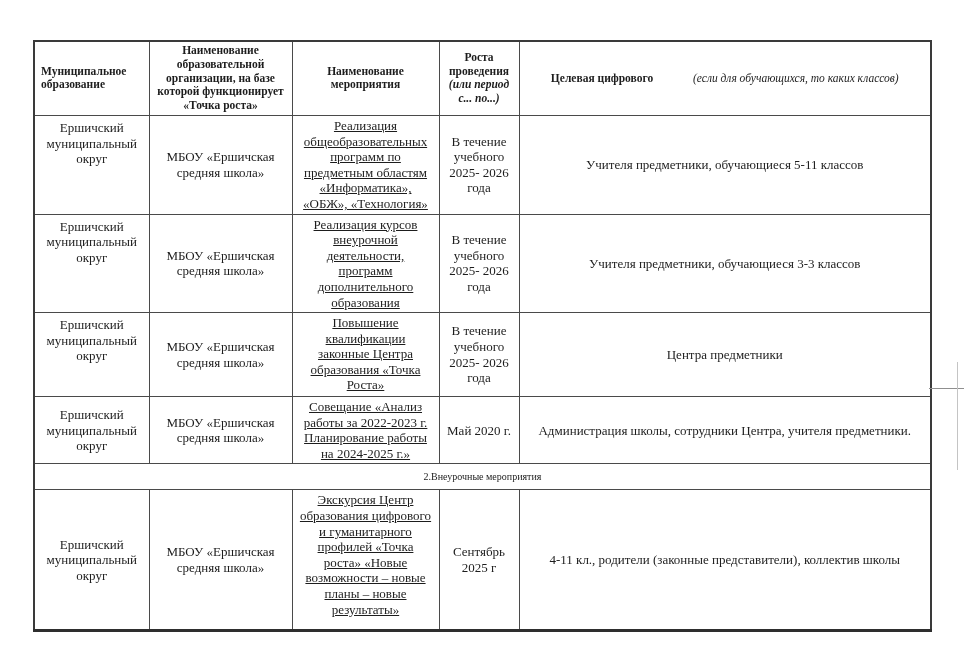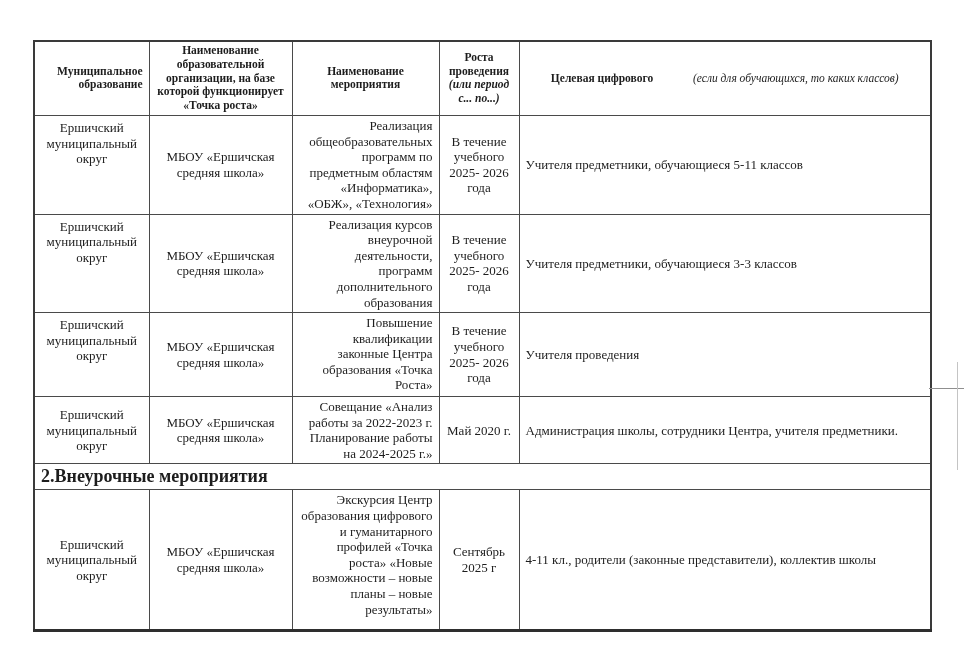--- a/index.html
+++ b/index.html
@@ -33,46 +33,47 @@
   }
   
   tr.r-head { height: 71px; }
   td.hd {
     font-weight: bold;
     font-size: 11.5px;
     line-height: 1.2;
     text-align: center;
     vertical-align: middle;
   }
-  td.hd-muni { text-align: right; }
+  td.hd-muni { text-align: left; }
   .hd-note {
     font-weight: bold;
     font-style: italic;
   }
   td.hd-aud .hd-note { font-weight: normal; font-style: italic; margin-left: 37px; }
   
   tr.r0 { height: 96px; }
   tr.r1 { height: 96px; }
   tr.r2 { height: 84px; }
   tr.r3 { height: 66px; }
   tr.r-sec { height: 26px; }
   tr.r4 { height: 141px; }
   td.bd {
     font-size: 13px;
     line-height: 1.2;
   }
   td.c-muni { text-align: center; vertical-align: middle; }
   td.c-muni.va-top { vertical-align: top; padding-top: 4px; }
   td.c-org  { text-align: center; vertical-align: middle; }
-  td.c-event{ text-align: right;   vertical-align: top; }
+  td.c-event{ text-align: center;   vertical-align: top; text-decoration: underline; }
   td.c-date { text-align: center; vertical-align: middle; }
-  td.c-aud  { vertical-align: middle; }
+  td.c-aud  { text-align: center; vertical-align: middle; }
   td.section-cell {
-    font-weight: bold;
-    font-size: 18px;
+    font-weight: normal;
+    font-size: 10px;
+    text-align: center;
     vertical-align: middle;
   }
   
   .artifact-hline {
     position: absolute;
     left: 929px;
     top: 388px;
     width: 35px;
     height: 1px;
     background: #8f8f8f;
@@ -129,21 +130,21 @@
       <td class="bd c-event">Реализация курсов внеурочной деятельности, программ дополнительного образования</td>
       <td class="bd c-date">В течение учебного 2025- 2026 года</td>
       <td class="bd c-aud">Учителя предметники, обучающиеся 3-3 классов</td>
     </tr>
 
     <tr class="r2">
       <td class="bd c-muni va-top">Ершичский муниципальный округ</td>
       <td class="bd c-org">МБОУ «Ершичская средняя школа»</td>
       <td class="bd c-event">Повышение квалификации законные Центра образования «Точка Роста»</td>
       <td class="bd c-date">В течение учебного 2025- 2026 года</td>
-      <td class="bd c-aud">Учителя проведения</td>
+      <td class="bd c-aud">Центра предметники</td>
     </tr>
 
     <tr class="r3">
       <td class="bd c-muni">Ершичский муниципальный округ</td>
       <td class="bd c-org">МБОУ «Ершичская средняя школа»</td>
       <td class="bd c-event">Совещание «Анализ работы за 2022-2023 г. Планирование работы на 2024-2025 г.»</td>
       <td class="bd c-date">Май 2020 г.</td>
       <td class="bd c-aud">Администрация школы, сотрудники Центра, учителя предметники.</td>
     </tr>
 

